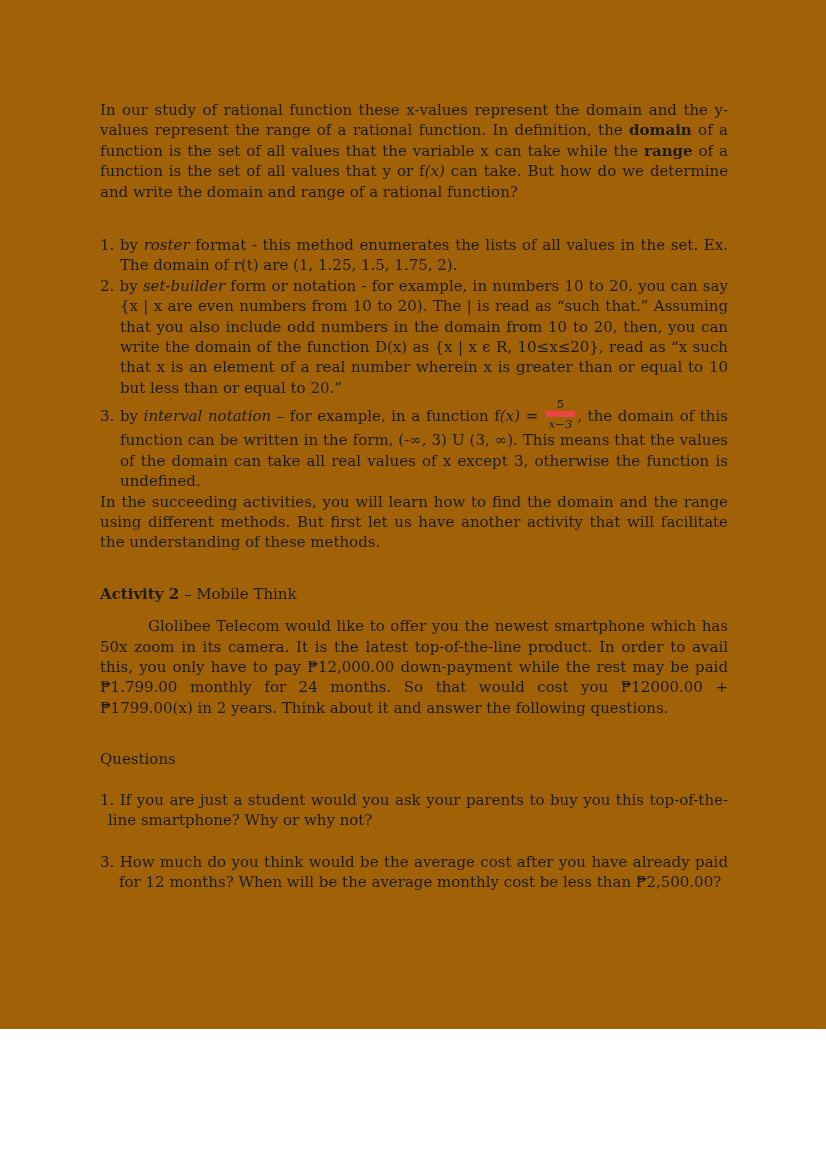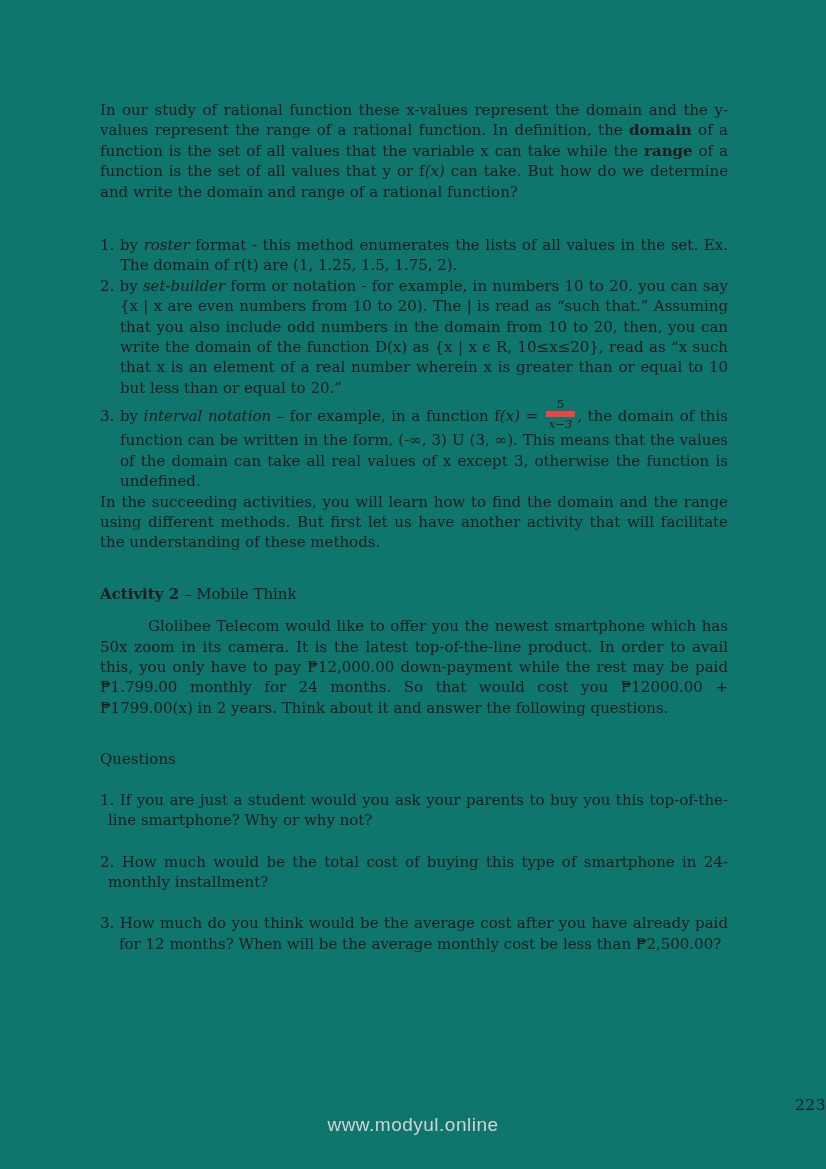--- a/index.html
+++ b/index.html
@@ -1,20 +1,20 @@
 <!DOCTYPE html>
 <html><head>
 <meta charset="utf-8">
 <style>
   html, body { margin: 0; padding: 0; background: #ffffff; }
   .page {
     position: relative;
     width: 826px;
-    height: 1169px;
-    background: #0f766e;
+    height: 1029px;
+    background: #a16207;
     font-family: "DejaVu Serif", "Liberation Serif", serif;
     color: #1c1c1c;
     overflow: hidden;
   }
   .content {
     position: absolute;
     left: 100px;
     top: 100px;
     width: 628px;
     font-size: 15px;
@@ -100,20 +100,19 @@
 
     <p class="justify para-succeeding">In the succeeding activities, you will learn how to find the domain and the range using different methods. But first let us have another activity that will facilitate the understanding of these methods.</p>
 
     <p class="activity-heading"><span style="font-weight: bold; text-align: center;">Activity 2</span><span> – Mobile Think</span></p>
 
     <p class="justify activity-para">Glolibee Telecom would like to offer you the newest smartphone which has 50x zoom in its camera. It is the latest top-of-the-line product. In order to avail this, you only have to pay ₱12,000.00 down-payment while the rest may be paid ₱1.799.00 monthly for 24 months. So that would cost you ₱12000.00 + ₱1799.00(x) in 2 years. Think about it and answer the following questions.</p>
 
     <p class="questions-heading">Questions</p>
 
     <div class="question hang8">1. If you are just a student would you ask your parents to buy you this top-of-the-line smartphone? Why or why not?</div>
-    <div class="question hang8">2. How much would be the total cost of buying this type of smartphone in 24-monthly installment?</div>
     <div class="question hang19">3. How much do you think would be the average cost after you have already paid for 12 months? When will be the average monthly cost be less than ₱2,500.00?</div>
 
   </div>
 
   <div class="page-number">223</div>
   <div class="watermark">www.modyul.online</div>
 </div>
 
 </body></html>

